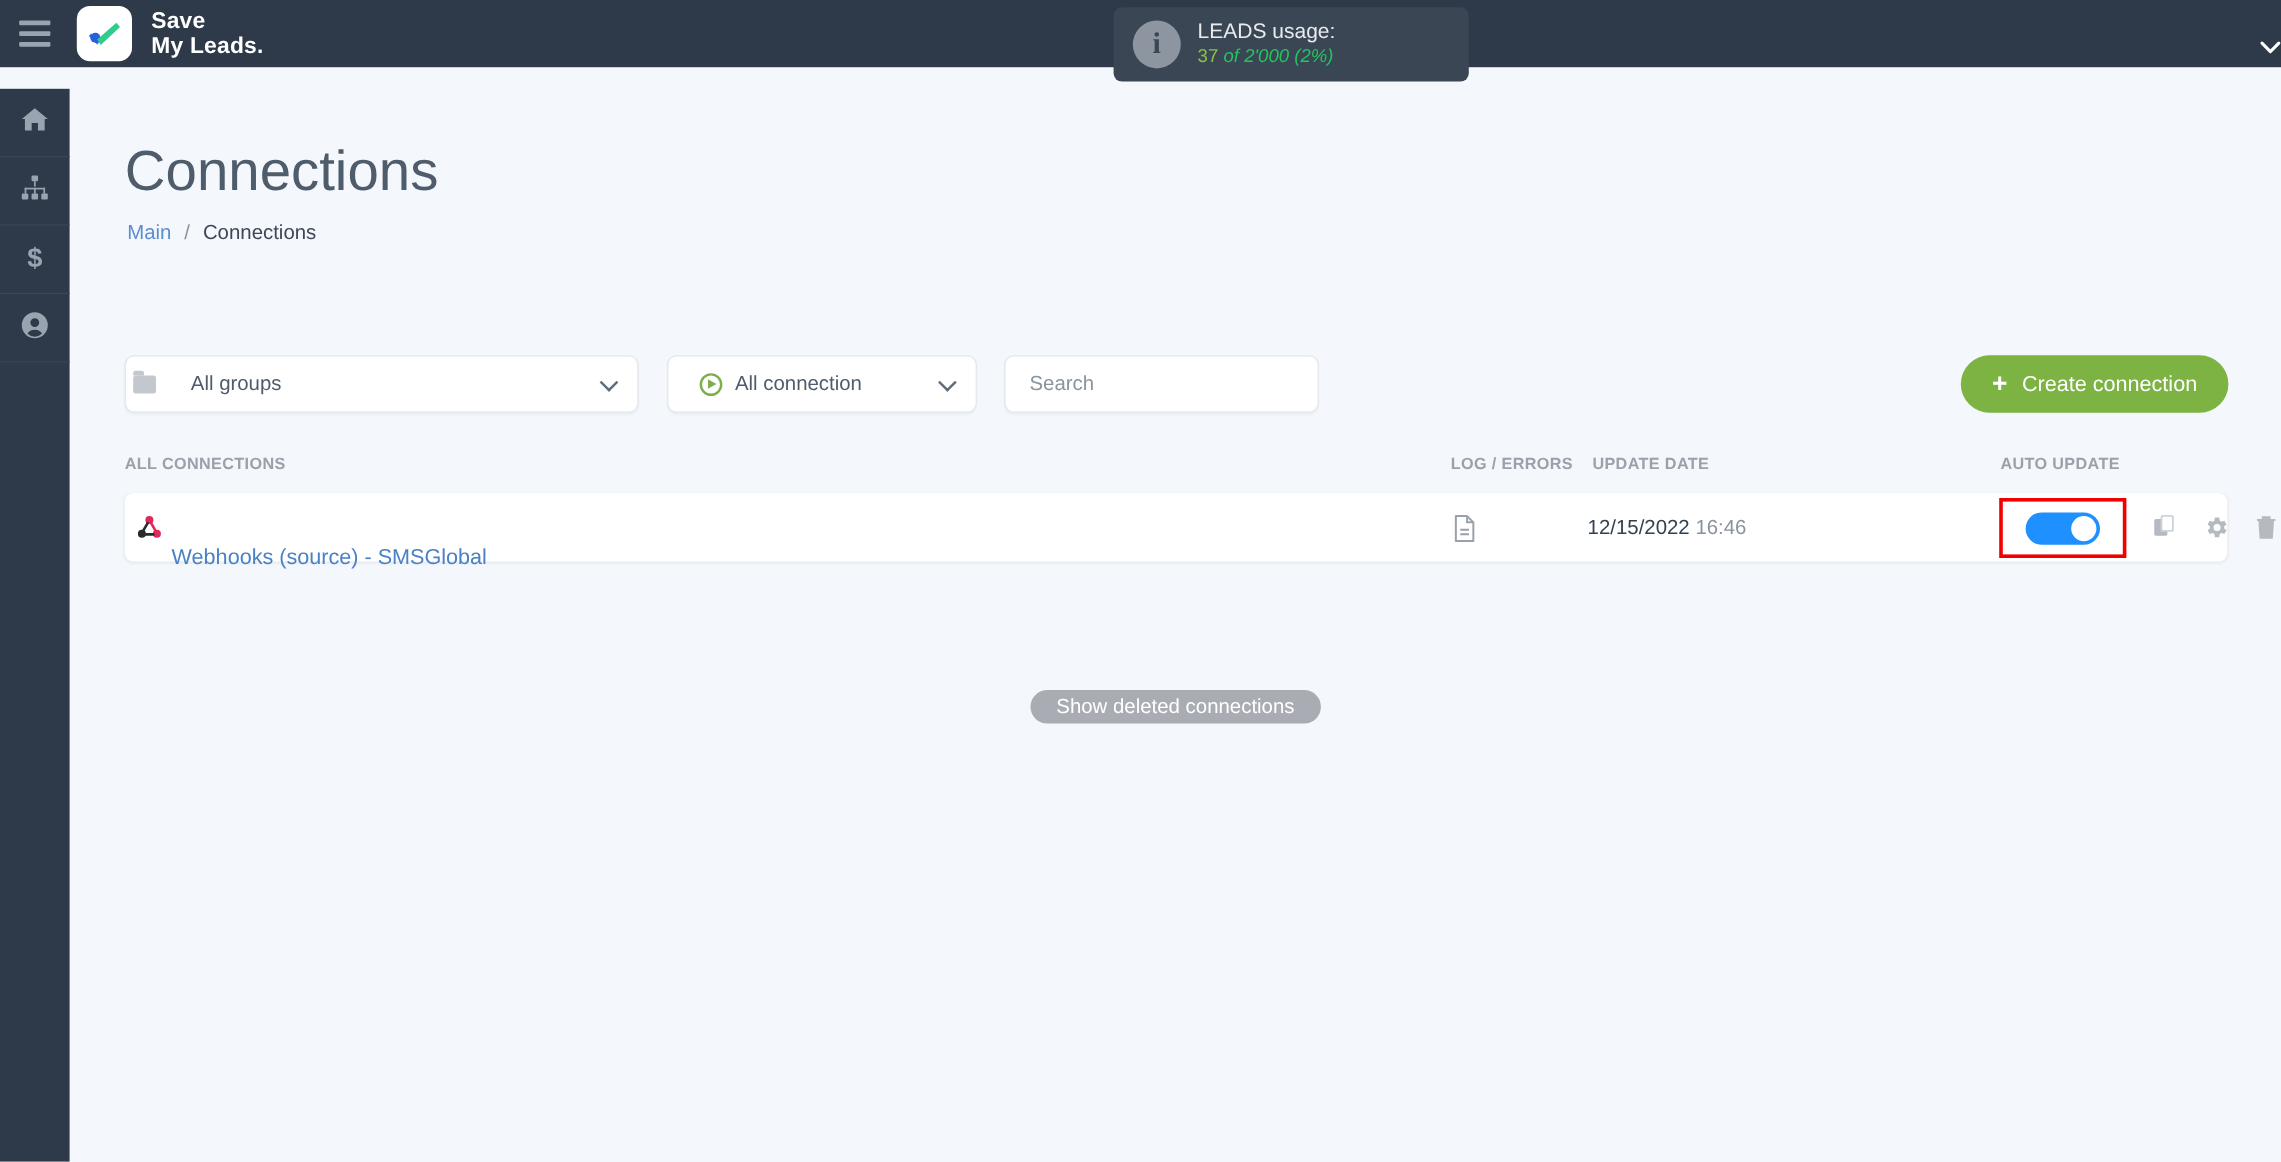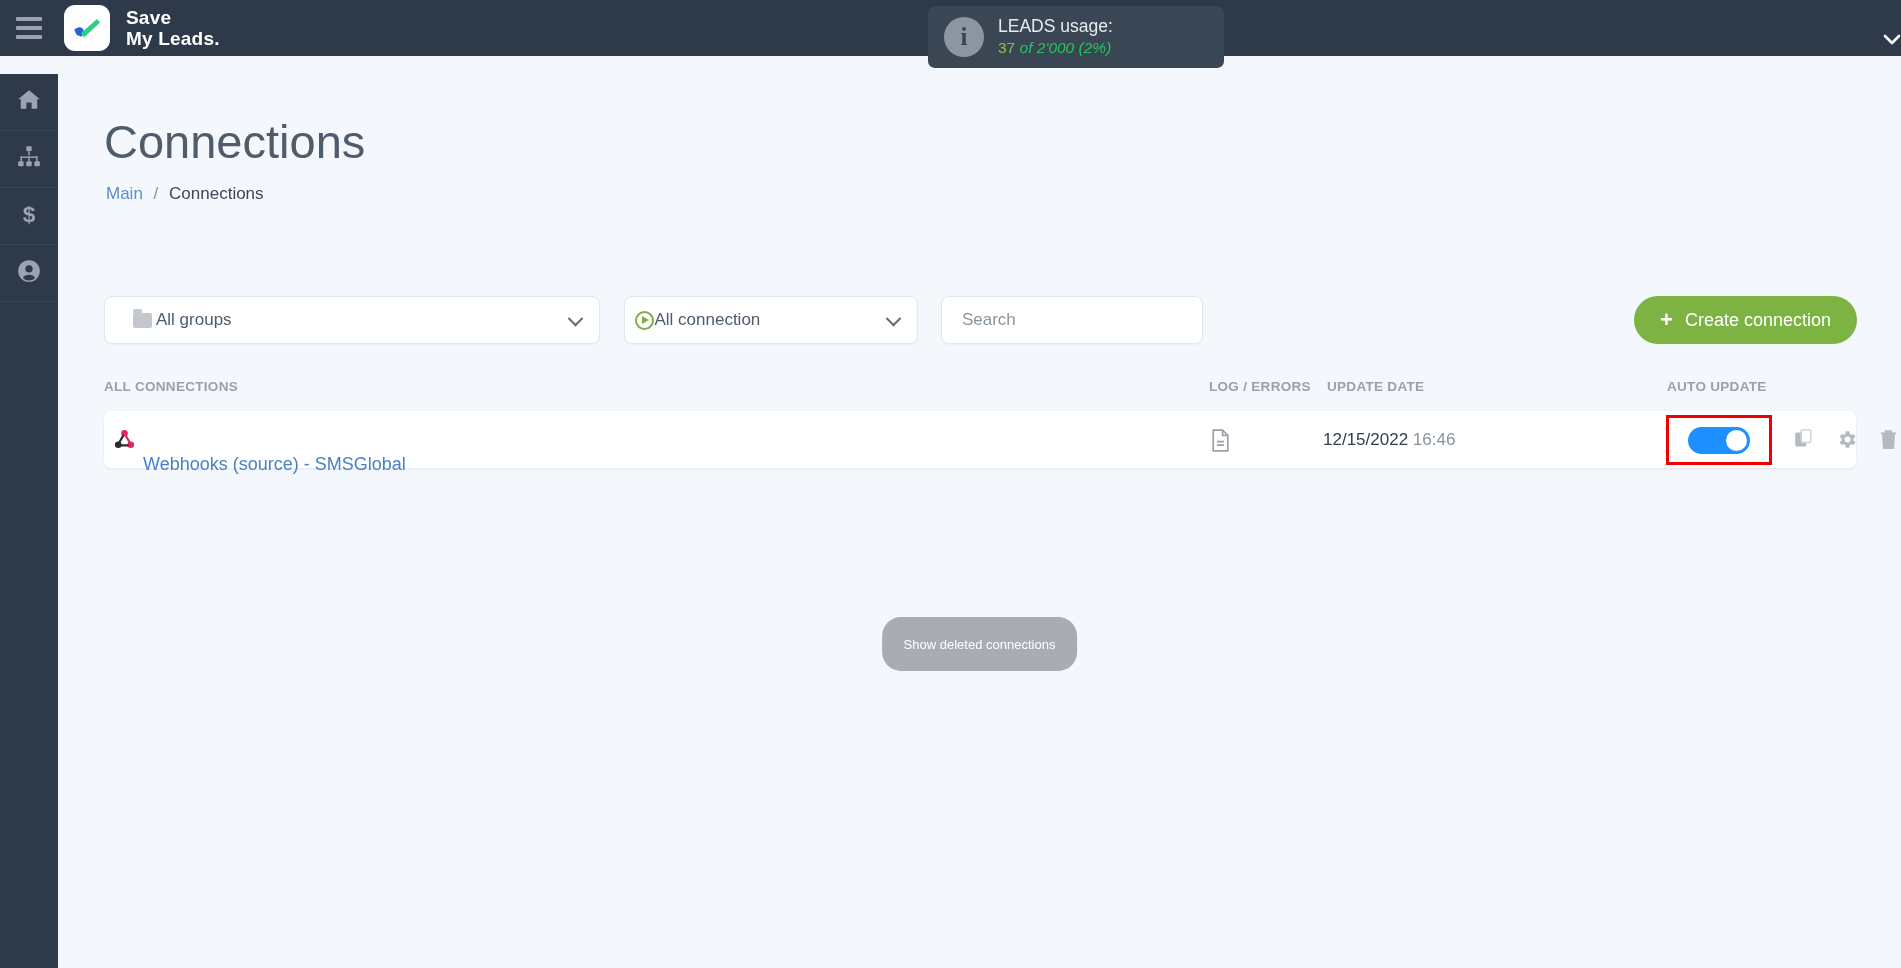--- a/index.html
+++ b/index.html
@@ -106,22 +106,22 @@
   .breadcrumb .bc-sep { color: #8893a1; margin: 0 6px; }
 
   
   .filters { position: absolute; left: 46px; top: 222px; }
   .ctrl {
     height: 48px; background: #fff; border: 1px solid #e2e7ed;
     border-radius: 8px; display: inline-flex; align-items: center;
     font-size: 17px; color: #4e5c6b; position: relative; vertical-align: top;
     box-shadow: 0 1px 2px rgba(20,30,50,.04);
   }
-  .sel-groups { width: 496px; padding-left: 28px; gap: 4px; cursor: pointer; }
-  .sel-conn { width: 294px; margin-left: 20px; padding-left: 10px; cursor: pointer; }
+  .sel-groups { width: 428px; padding-left: 6px; gap: 29px; cursor: pointer; }
+  .sel-conn { width: 258px; margin-left: 20px; padding-left: 26px; gap: 10px; cursor: pointer; }
   .search-box { width: 262px; margin-left: 18px; padding-left: 20px; }
   .search-box input {
     border: none; outline: none; font-size: 17px; color: #4e5c6b;
     font-family: "Liberation Sans", sans-serif; background: transparent; width: 220px;
   }
   .search-box input::placeholder { color: #8a949f; }
   .chev {
     position: absolute; right: 18px; top: 19px;
     width: 11px; height: 11px;
     border-right: 2px solid #5d6b7a; border-bottom: 2px solid #5d6b7a;
@@ -204,25 +204,24 @@
   
   .totals {
     position: absolute; top: 430px; left: 0; width: 1843px;
     text-align: center; font-size: 17px; color: #32414f;
   }
   .totals span { margin: 0 12px; }
   .totals .rep-ic { vertical-align: -4px; margin-left: 4px; cursor: pointer; }
 
   .show-deleted {
     position: absolute; top: 501px; left: 50%; transform: translateX(-50%);
-    height: 54px; padding: 0 22px;
+    height: 28px; padding: 0 22px;
     background: #a9adb3; border: none; border-radius: 19px;
-    color: #fff; font-size: 13px; font-family: "Liberation Sans", sans-serif;
+    color: #fff; font-size: 17px; font-family: "Liberation Sans", sans-serif;
     cursor: pointer;
-    margin-top: 42px;
   }
 </style>
 </head>
 <body>
 
 <div class="topbar">
 
   <div class="hamburger">
     <span></span>
     <span></span>

